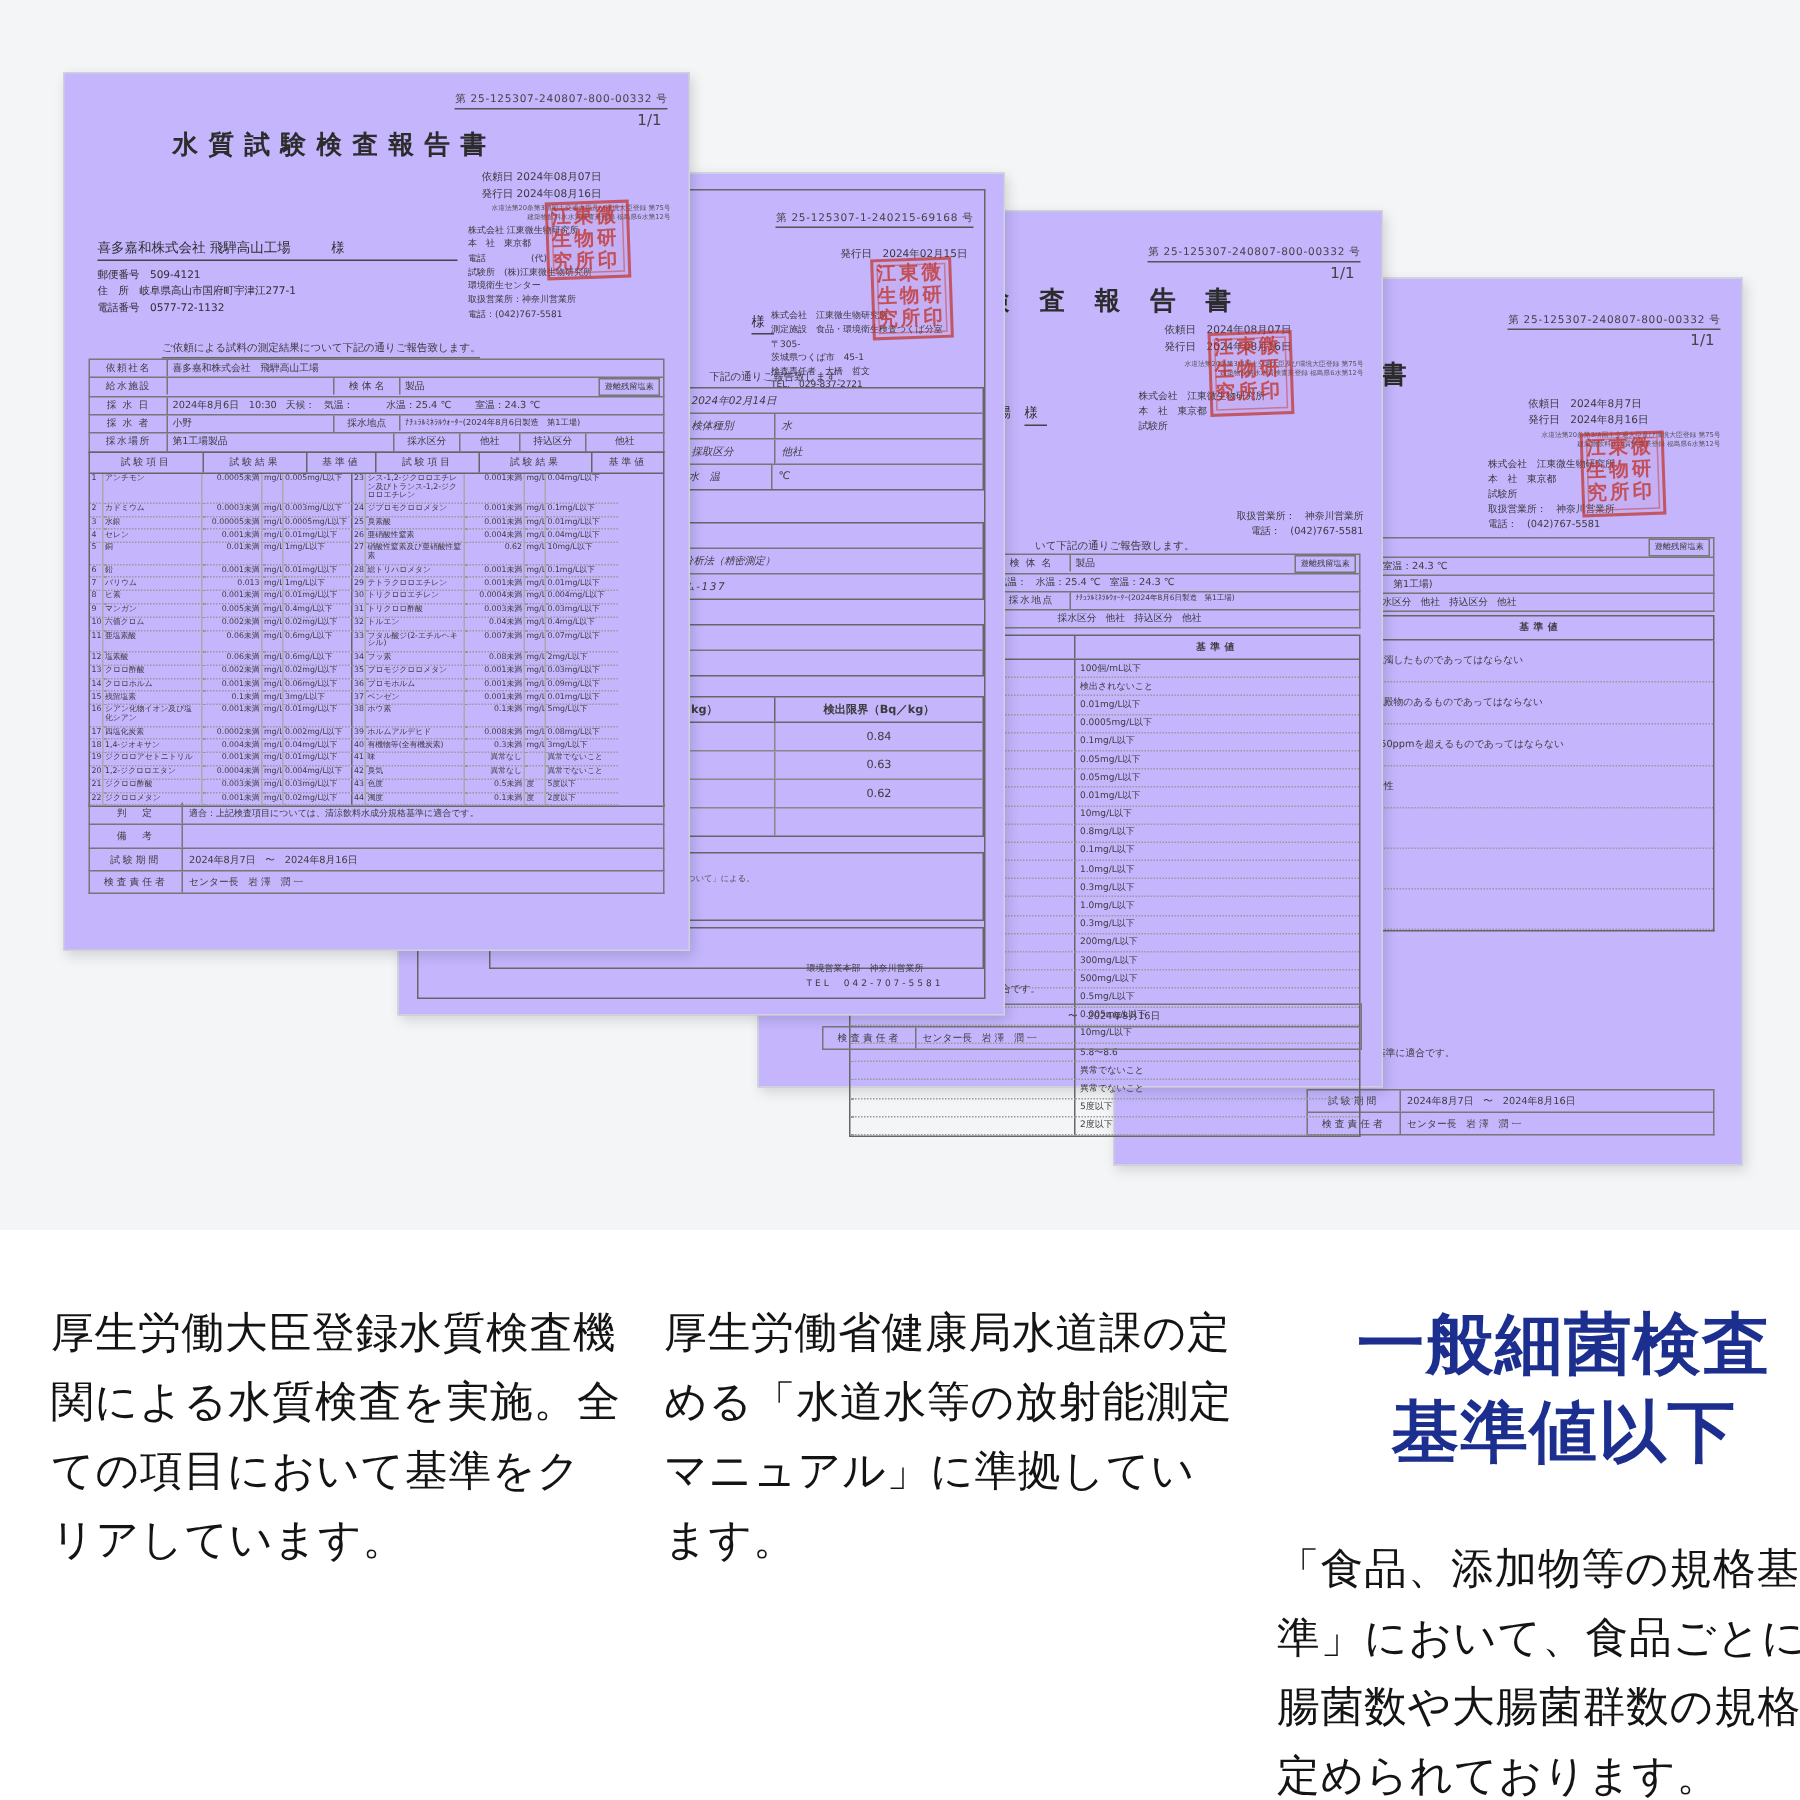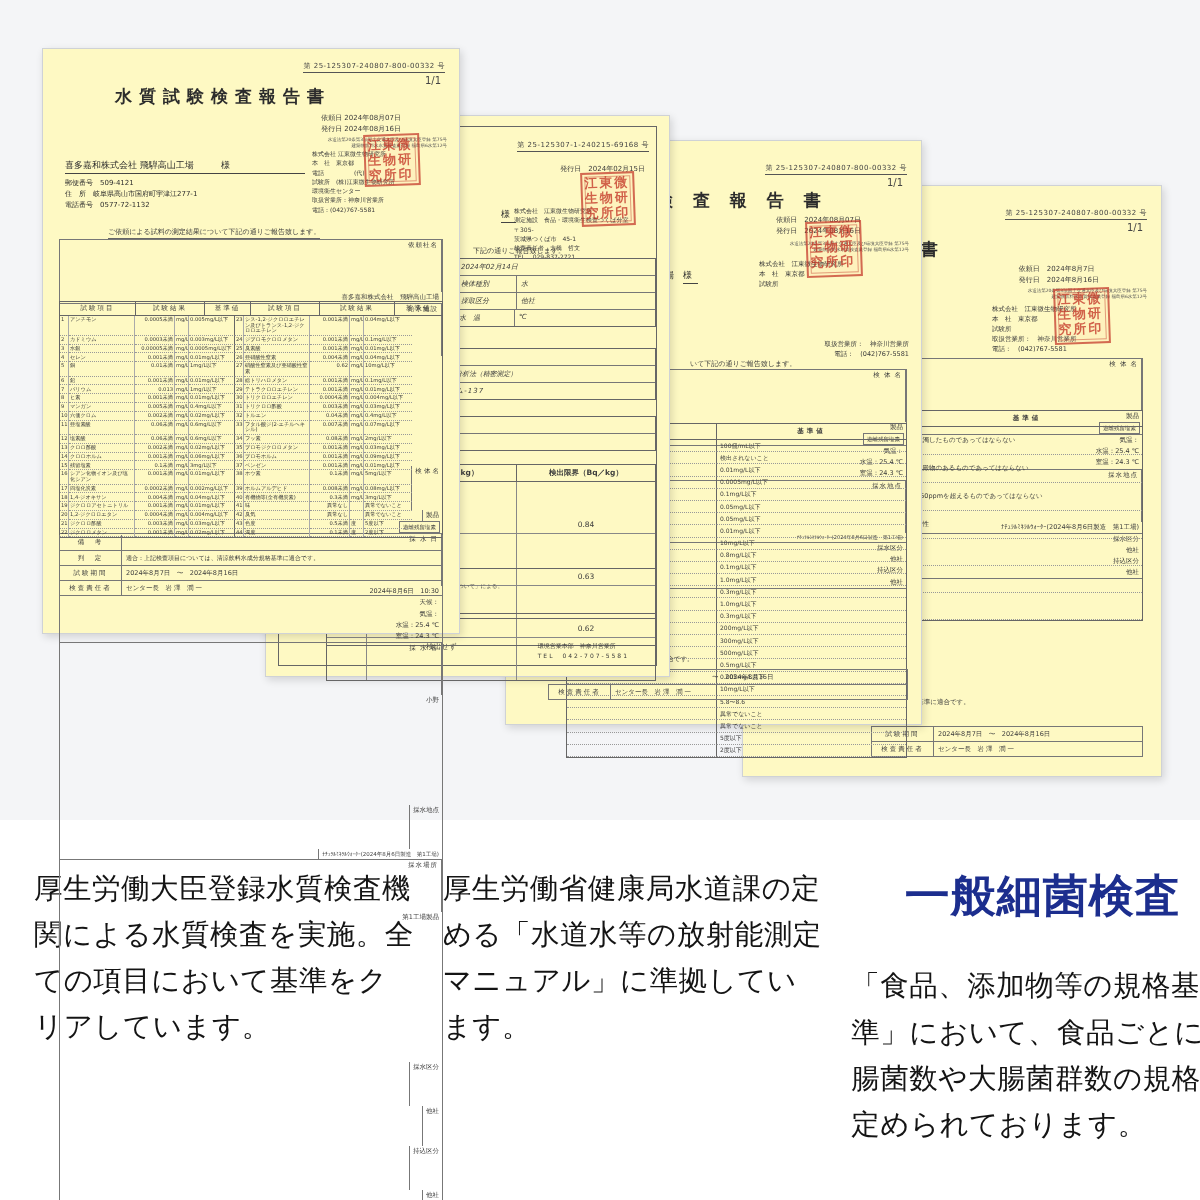--- a/index.html
+++ b/index.html
@@ -1,39 +1,39 @@
 <!DOCTYPE html>
 <html><head>
 <meta charset="utf-8">
 <style>
   html,body{margin:0;padding:0;}
   body{width:1200px;height:1200px;font-family:"DejaVu Sans",sans-serif;background:#fff;overflow:hidden;}
   .page{position:relative;width:1200px;height:1200px;}
 
   
   .docs-area{position:absolute;left:0;top:0;width:1200px;height:820px;background:#f4f5f7;}
-  .doc{position:absolute;background:#fef9c3;border:1px solid #cfd2d6;box-shadow:2px 3px 8px rgba(0,0,0,.14);color:#3c3c3c;}
+  .doc{position:absolute;background:#c4b5fd;border:1px solid #cfd2d6;box-shadow:2px 3px 8px rgba(0,0,0,.14);color:#3c3c3c;}
   .doc *{box-sizing:border-box;}
   .docno{position:absolute;font-size:7px;letter-spacing:.5px;border-bottom:.7px solid #555;padding-bottom:1px;color:#444;}
   .pageno{position:absolute;font-size:10px;color:#444;}
   .doctitle{position:absolute;font-size:17px;font-weight:bold;letter-spacing:7px;color:#2c2c2c;white-space:nowrap;}
   .dates{position:absolute;font-size:7px;line-height:1.5;color:#3a3a3a;white-space:nowrap;}
   .regs{position:absolute;font-size:4.5px;line-height:1.4;color:#555;white-space:nowrap;}
   .labblock{position:absolute;font-size:6.5px;line-height:1.55;color:#3a3a3a;white-space:nowrap;}
   .addressee{position:absolute;font-size:9px;color:#2e2e2e;white-space:nowrap;}
   .addr-small{font-size:7px;line-height:1.6;margin-top:4px;}
   .samau{display:inline-block;border-bottom:.8px solid #444;padding:0 6px 1px 0;}
   .notice{position:absolute;font-size:7px;color:#3a3a3a;white-space:nowrap;margin-left:29px;}
   .stamp{position:absolute;border:2px solid rgba(193,48,35,.7);transform:rotate(-2deg);overflow:hidden;
          color:rgba(193,48,35,.75);font-size:13px;line-height:1.15;font-weight:bold;
          padding:2px;word-break:break-all;letter-spacing:2px;background:rgba(255,80,60,.04);}
   .stamp:after{content:"";position:absolute;inset:2px;border:1px solid rgba(193,48,35,.45);}
 
   
-  .irow{display:flex;border:.7px solid #777;border-top:none;font-size:6.5px;line-height:1.1;align-items:flex-end;flex-direction:column;}
+  .irow{display:flex;border:.7px solid #777;border-top:none;font-size:6.5px;line-height:1.1;align-items:flex-start;}
   .irow:first-child{border-top:.7px solid #777;}
   .irow>span{padding:2px 3px;white-space:nowrap;overflow:hidden;}
   .ilab{border-right:.7px solid #777;flex:0 0 52px;text-align:center;letter-spacing:1px;}
   .ibox{border:.7px solid #777;margin-left:auto;margin-right:2px;padding:1px 3px;font-size:5.5px;}
 
   
   .t1head{display:flex;border:.8px solid #666;font-size:6.5px;font-weight:normal;text-align:center;}
   .t1head>span{padding:2px 0;letter-spacing:2px;}
   .t1head>span:nth-child(odd){flex:0 0 75px;}
   .t1head>span:nth-child(even){flex:1;}
@@ -57,21 +57,21 @@
   .d2row>span{padding:3px 4px;white-space:nowrap;}
   .t2grid{position:absolute;border:.8px solid #666;font-size:7.5px;}
   .t2h{display:flex;border-bottom:.7px solid #666;font-weight:bold;}
   .t2h>span{padding:3px 2px;text-align:center;}
   .t2h>span:nth-child(1){flex:0 0 40px;border-right:.7px solid #666;}
   .t2h>span:nth-child(2){flex:0 0 150px;border-right:.7px solid #666;}
   .t2h>span:nth-child(3){flex:1;}
   .t2row{display:grid;grid-template-columns:40px 150px 1fr;border-bottom:.5px solid #888;}
   .t2row:last-child{border-bottom:none;}
   .t2row>span{padding:4px 2px;text-align:center;border-right:.5px solid #888;}
-  .t2row>span:last-child{border-right:none;margin-top:34px;}
+  .t2row>span:last-child{border-right:none;}
   .notes{position:absolute;border:.8px solid #666;font-size:5.5px;line-height:1.8;color:#555;padding:3px 4px;overflow:hidden;}
 
   
   .t34head{display:flex;border:.8px solid #666;font-weight:bold;font-size:6.5px;text-align:center;}
   .t34head>span{padding:3px 0;letter-spacing:3px;}
   .t34body{border:.8px solid #666;border-top:none;}
   .t3row{display:grid;grid-template-columns:150px 1fr;font-size:6px;line-height:1;}
   .t3row>span{border-bottom:.4px dotted #999;padding:2.6px 3px;overflow:hidden;white-space:nowrap;}
   .t3row>span:first-child{text-align:center;border-right:.7px solid #666;}
   .t4row{display:grid;grid-template-columns:150px 1fr;font-size:6.5px;align-items:center;}
@@ -795,27 +795,27 @@
               <span>0.02mg/L以下</span>
               <span>44</span>
               <span>濁度</span>
               <span>0.1未満</span>
               <span>度</span>
               <span>2度以下</span>
             </div>
           </div>
       </div>
       <div style="position:absolute;left:16px;top:486px;width:384px;">
+        <div class="frow" style="border-top:none;">
+            <span class="flab">判　定</span>
+            <span style="font-size:6px;">適合：上記検査項目については、清涼飲料水成分規格基準に適合です。</span>
+          </div>
         <div class="frow" style="min-height:16px;">
             <span class="flab">備　考</span>
             <span></span>
-          </div>
-        <div class="frow" style="border-top:none;">
-            <span class="flab">判　定</span>
-            <span style="font-size:6px;">適合：上記検査項目については、清涼飲料水成分規格基準に適合です。</span>
           </div>
         <div class="frow">
             <span class="flab">試験期間</span>
             <span>2024年8月7日　〜　2024年8月16日</span>
           </div>
         <div class="frow">
             <span class="flab">検査責任者</span>
             <span>センター長　岩 澤　潤 一</span>
           </div>
       </div>
@@ -823,17 +823,17 @@
   </div>
 
   <div class="features">
     <div class="feature">
       <p>厚生労働大臣登録水質検査機関による水質検査を実施。全ての項目において基準をクリアしています。</p>
     </div>
     <div class="feature">
       <p>厚生労働省健康局水道課の定める「水道水等の放射能測定マニュアル」に準拠しています。</p>
     </div>
     <div class="feature">
-      <h2><span>一般細菌検査</span><br></h2>
+      <h2><span>一般細菌検査</span><br><span>基準値以下</span></h2>
       <p>「食品、添加物等の規格基準」において、食品ごとに大腸菌数や大腸菌群数の規格が定められております。</p>
     </div>
   </div>
 </div>
 
 </body></html>

